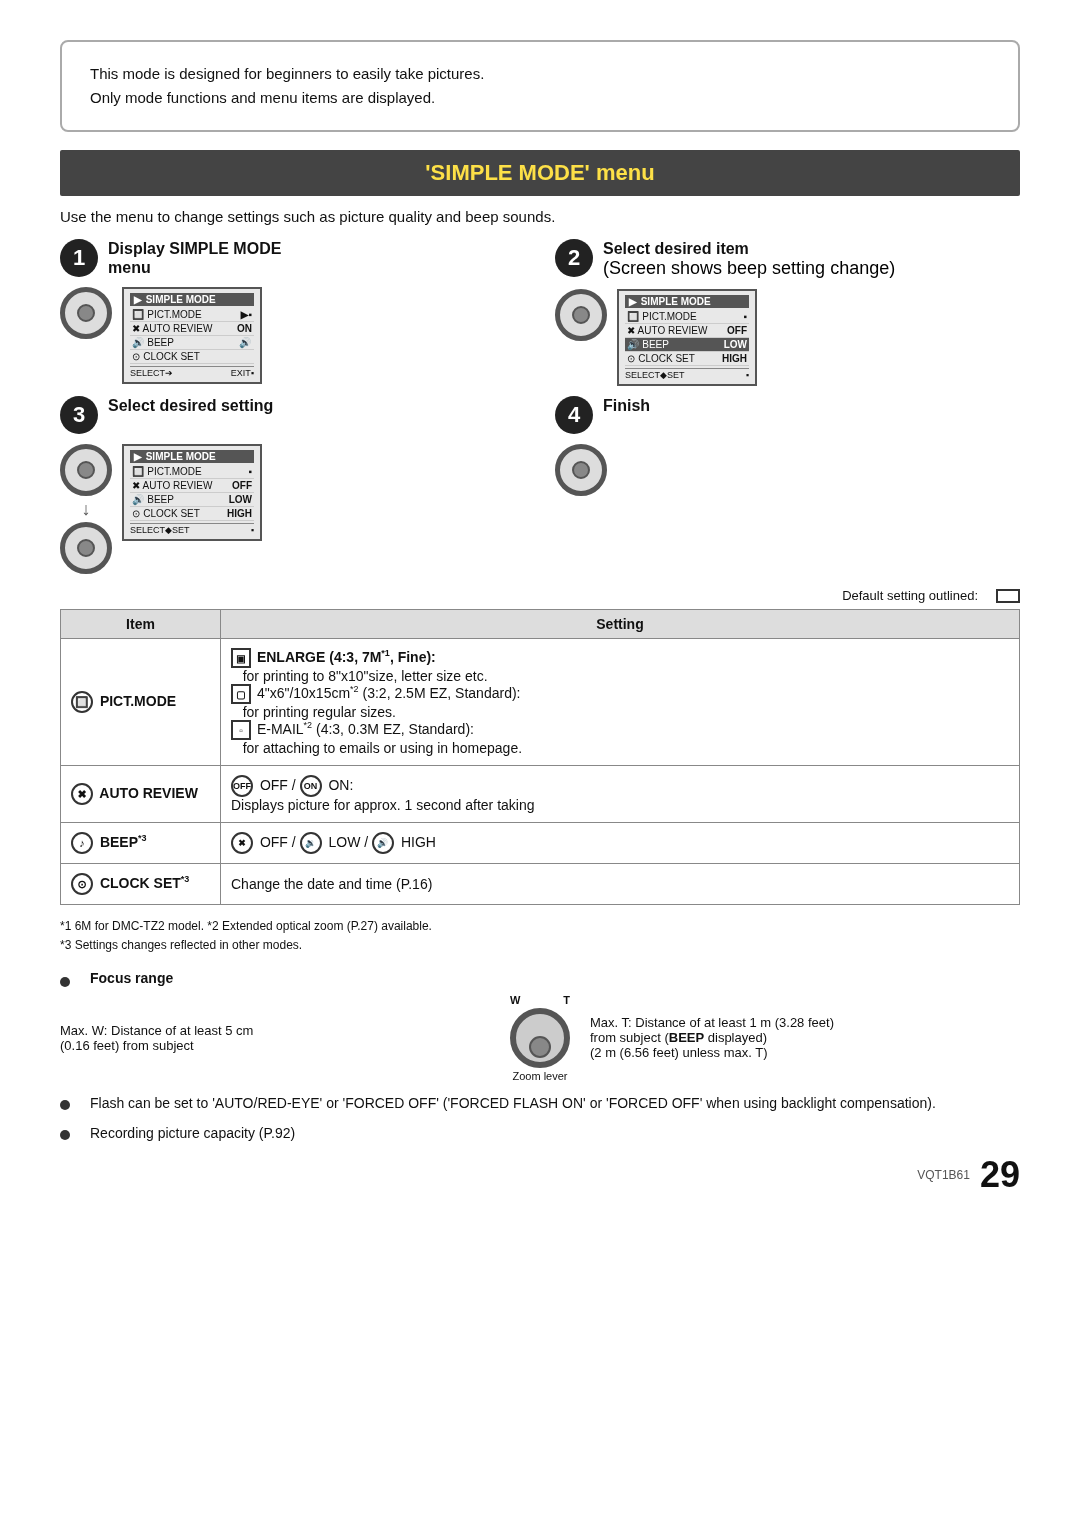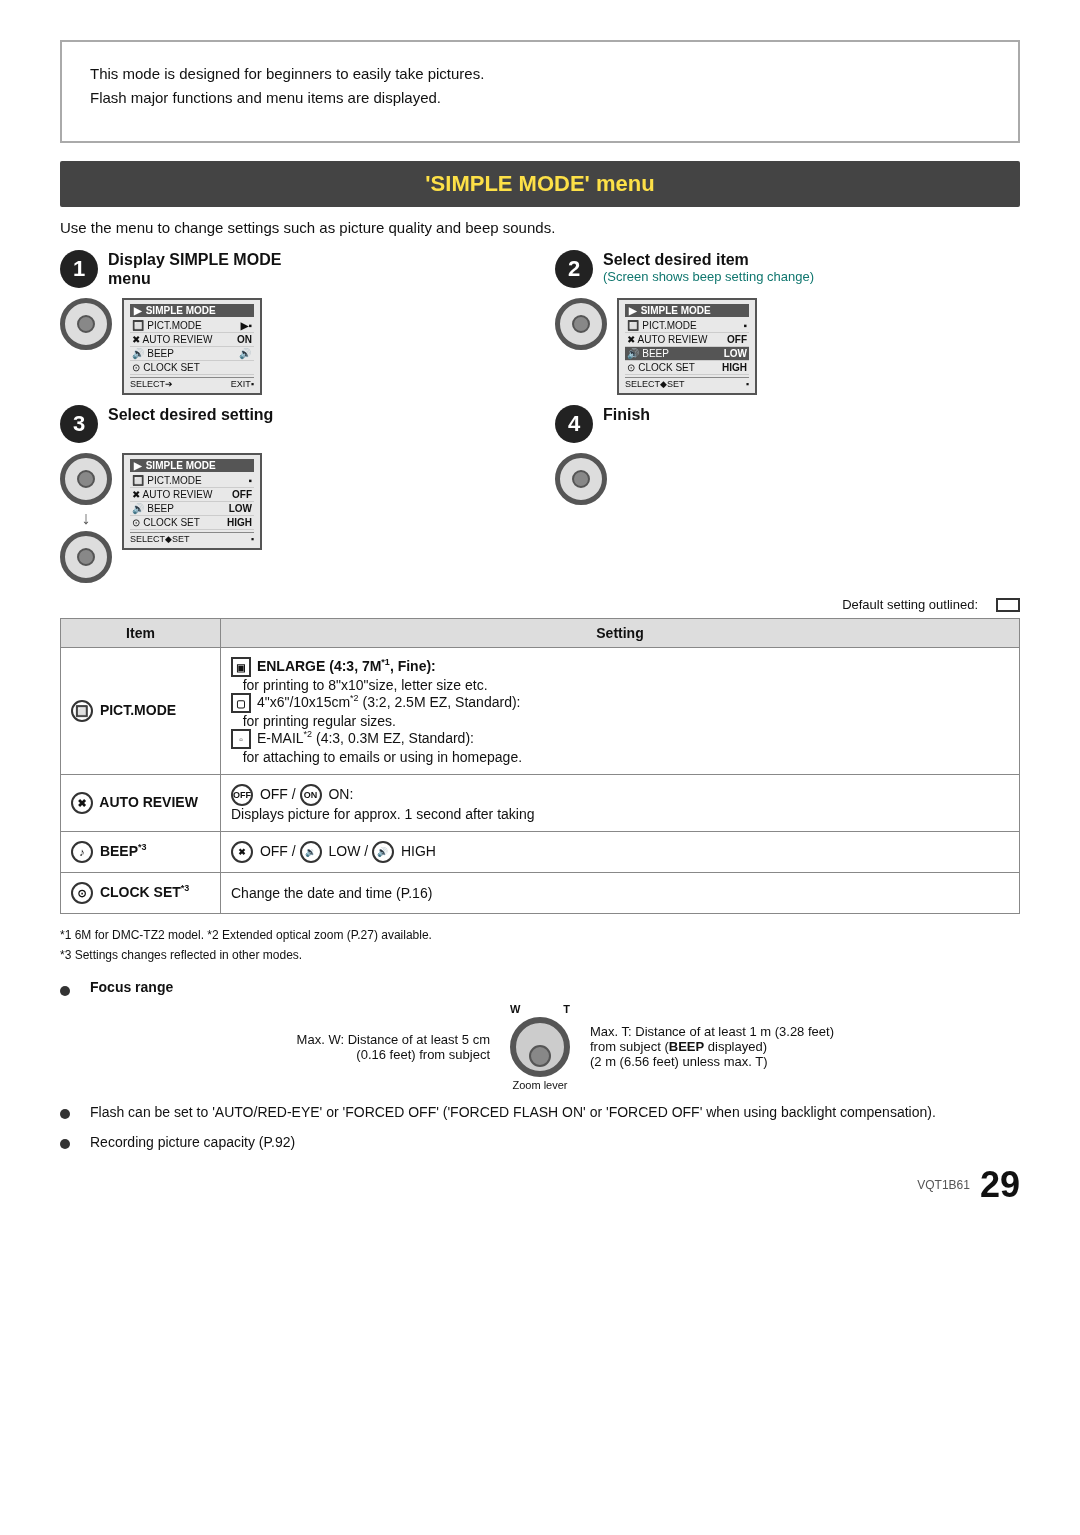--- a/index.html
+++ b/index.html
@@ -8,22 +8,22 @@
       background: #fff;
       width: 1080px;
       min-height: 1535px;
       padding: 40px 60px 40px 60px;
       font-size: 15px;
       color: #111;
       position: relative;
     }
     .page-wrapper {
       border: 2px solid #aaa;
-      border-radius: 0;
-      padding: 20px 28px 31px 28px;
+      border-radius: 8px;
+      padding: 20px 28px 20px 28px;
       margin-bottom: 18px;
     }
     .intro-text {
       font-size: 15px;
       line-height: 1.6;
       margin-bottom: 0;
     }
     .section-title {
       background: #444;
       color: #fde047;
@@ -67,22 +67,22 @@
       align-items: center;
       justify-content: center;
       flex-shrink: 0;
     }
     .step-title {
       font-size: 16px;
       font-weight: bold;
       line-height: 1.2;
     }
     .step-subtitle {
-      font-size: 13px;
-      color: #0f766e;
+      font-size: 18px;
+      color: #000000;
     }
     .step-content {
       display: flex;
       align-items: flex-start;
       gap: 10px;
     }
     .controller-col {
       display: flex;
       flex-direction: column;
       align-items: center;
@@ -229,21 +229,21 @@
       font-size: 14px;
       font-weight: bold;
       margin-bottom: 4px;
     }
     .focus-content {
       display: flex;
       align-items: center;
       gap: 20px;
       font-size: 13px;
     }
-    .focus-left { flex: 1; text-align: right; }
+    .focus-left { flex: 1; }
     .focus-center {
       display: flex;
       flex-direction: column;
       align-items: center;
       gap: 2px;
       font-size: 12px;
     }
     .zoom-wheel {
       width: 60px;
       height: 60px;
@@ -309,21 +309,21 @@
     }
     sup {
       font-size: 9px;
     }
   </style>
 </head>
 <body>
 
 <div class="page-wrapper">
   <p class="intro-text">This mode is designed for beginners to easily take pictures.</p>
-  <p class="intro-text">Flash major functions and menu items are displayed.</p>
+  <p class="intro-text">Only mode functions and menu items are displayed.</p>
 </div>
 
 <div class="section-title">'SIMPLE MODE' menu</div>
 
 <p class="use-menu-text">Use the menu to change settings such as picture quality and beep sounds.</p>
 
 <div class="steps-grid">
 
   <div class="step-block">
     <div class="step-header">

